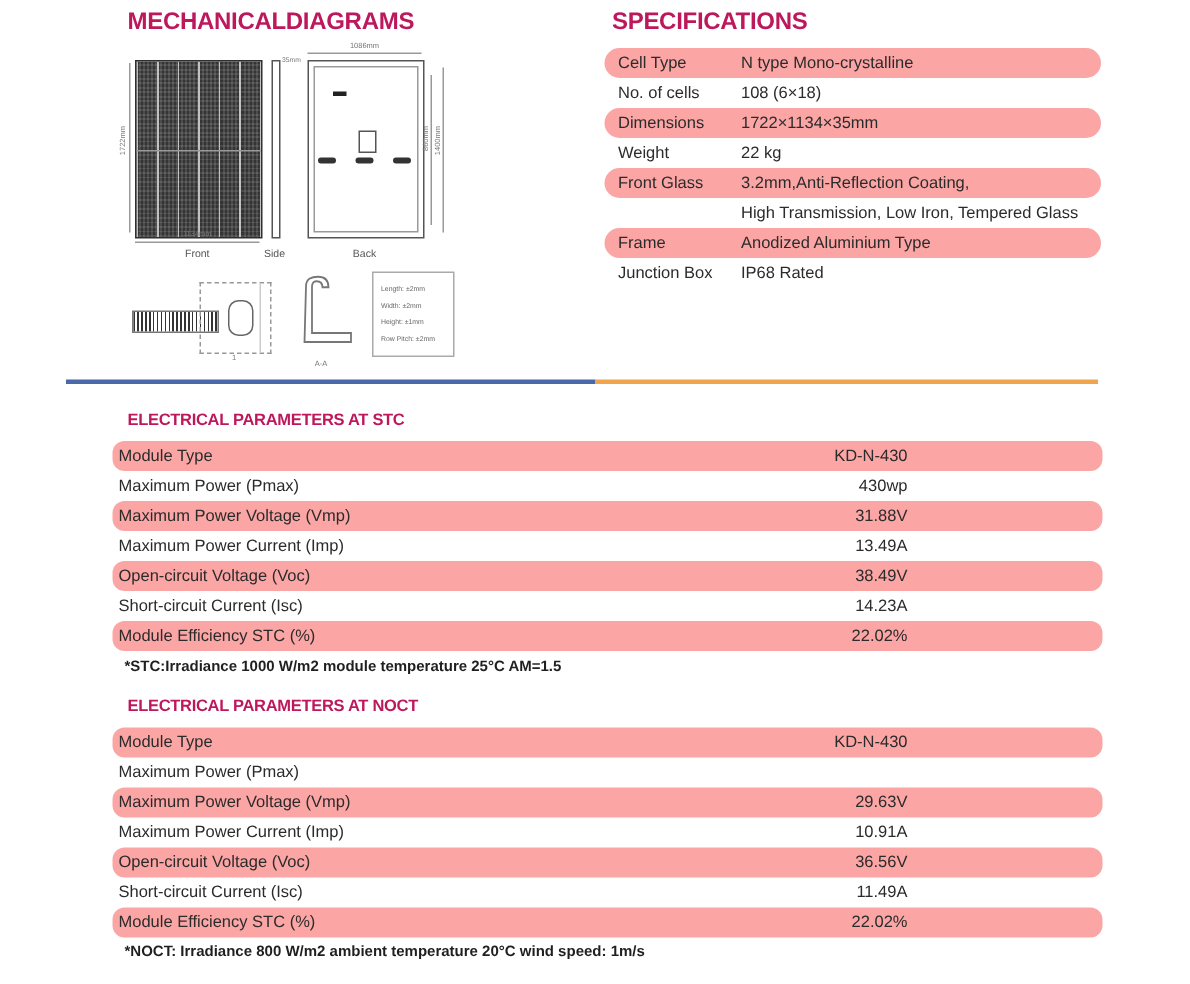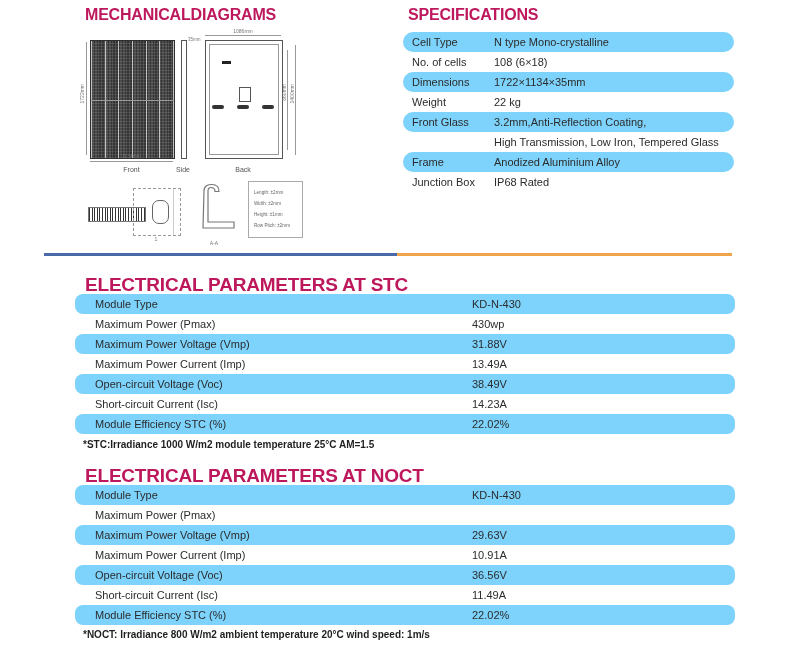--- a/index.html
+++ b/index.html
@@ -6,35 +6,35 @@
   body{
     width:793px;height:656px;position:relative;overflow:hidden;
     background:#ffffff;color:#2b2b2b;
     font-family:"Liberation Sans","DejaVu Sans",sans-serif;
     -webkit-font-smoothing:antialiased;
   }
   .sec-title{
     position:absolute;margin:0;font-size:16px;font-weight:bold;
     color:#be185d;letter-spacing:-0.2px;white-space:nowrap;
   }
-  .sub{font-size:19px}
+  .sub{font-size:11px}
 
   
   .trow{box-sizing:border-box}
-  .shaded{background:#7dd3fc}
+  .shaded{background:#fca5a5}
 
   .spec-table{position:absolute;left:403px;top:32px;width:331px}
   .spec-table .trow{display:flex;height:20px;line-height:20px;font-size:11px;border-radius:10px}
   .spec-table .tlabel{width:82px;padding-left:9px;flex:none;white-space:nowrap}
   .spec-table .tvalue{flex:1;white-space:nowrap}
 
   .etable{position:absolute;left:75px;width:660px}
   .etable .trow{position:relative;height:20px;line-height:20px;font-size:11px;border-radius:8px}
-  .etable .tlabel{padding-left:20px;white-space:nowrap}
-  .etable .tvalue{position:absolute;left:397px;top:0;width:145px;text-align:left;white-space:nowrap}
+  .etable .tlabel{padding-left:4px;white-space:nowrap}
+  .etable .tvalue{position:absolute;left:385px;top:0;width:145px;text-align:right;white-space:nowrap}
   #stc-table{top:294px}
   #noct-table{top:485px}
 
   .footnote{position:absolute;font-size:10px;font-weight:bold;color:#1f1f1f;white-space:nowrap}
 
   .divider{position:absolute;top:253px;height:3px}
   #div-blue{left:44px;width:353px;background:#4A69A8}
   #div-orange{left:397px;width:335px;background:#F0A44C}
 
   
@@ -152,21 +152,21 @@
       <div class="trow shaded">
         <span class="tlabel">Front Glass</span>
         <span class="tvalue">3.2mm,Anti-Reflection Coating,</span>
       </div>
       <div class="trow">
         <span class="tlabel"></span>
         <span class="tvalue">High Transmission, Low Iron, Tempered Glass</span>
       </div>
       <div class="trow shaded">
         <span class="tlabel">Frame</span>
-        <span class="tvalue">Anodized Aluminium Alloy</span>
+        <span class="tvalue">Anodized Aluminium Type</span>
       </div>
       <div class="trow">
         <span class="tlabel">Junction Box</span>
         <span class="tvalue">IP68 Rated</span>
       </div>
     </div>
 
   <div class="divider" id="div-blue"></div>
   <div class="divider" id="div-orange"></div>
 

